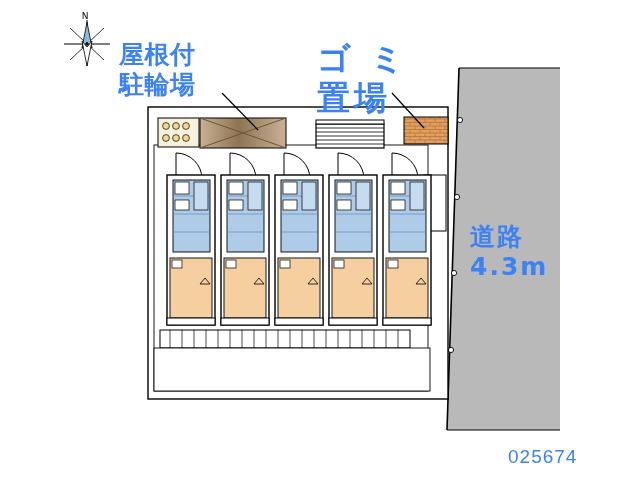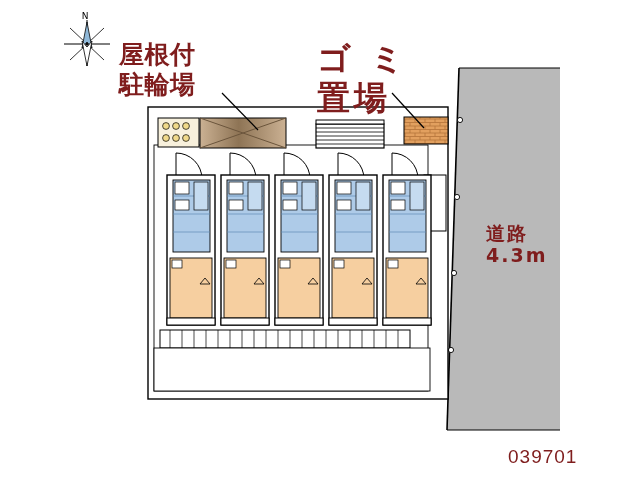--- a/index.html
+++ b/index.html
@@ -10,29 +10,29 @@
     overflow:hidden;
     position:relative;
   }
   #stage{position:absolute;left:0;top:0;width:640px;height:480px;}
   .abs{position:absolute;}
 
   
   .lbl{
     position:absolute;
     font-family:"DejaVu Sans","Liberation Sans",sans-serif;
-    color:#7f1d1d;
+    color:#3b82f6;
     font-weight:700;
     line-height:1.18;
     white-space:pre;
     letter-spacing:0.5px;
   }
   #label-carport{ left:119px; top:40px; font-size:25px; }
   #label-trash{   left:317px; top:40px; font-size:33px; letter-spacing:4px;}
-  #label-road{    left:486px; top:222px; font-size:19px; letter-spacing:2px;}
+  #label-road{    left:470px; top:222px; font-size:25px; letter-spacing:2px;}
   #label-code{    left:508px; top:446px; font-size:19px; font-weight:400;
                   font-family:"Liberation Sans",sans-serif; letter-spacing:1px;}
 
   
   #compass{left:58px;top:8px;width:58px;height:62px;}
 
   
   .leader{stroke:#000;stroke-width:1.2;fill:none;}
 </style>
 </head>
@@ -201,15 +201,15 @@
 
   <div class="lbl" id="label-carport">屋根付
 駐輪場</div>
 
   <div class="lbl" id="label-trash">ゴ ミ
 置場</div>
 
   <div class="lbl" id="label-road">道路
 4.3m</div>
 
-  <div class="lbl" id="label-code">039701</div>
+  <div class="lbl" id="label-code">025674</div>
 
 </div>
 
 </body></html>

